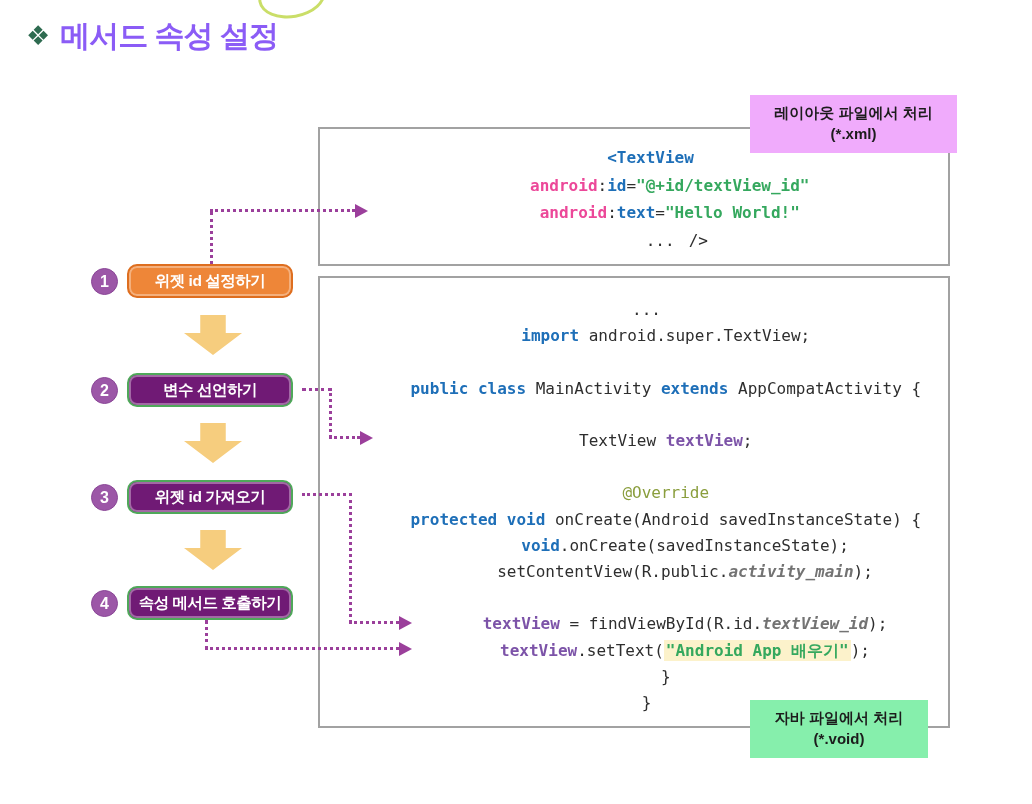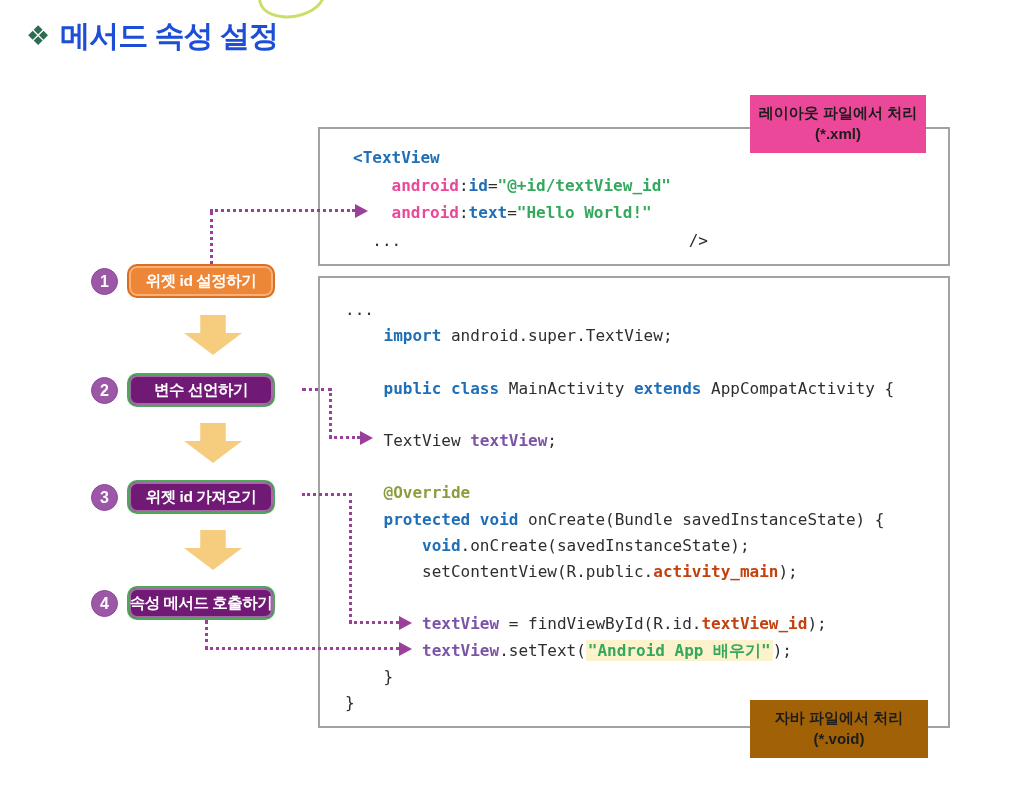--- a/index.html
+++ b/index.html
@@ -2,54 +2,54 @@
 <html><head>
 <meta charset="utf-8">
 <style>
   html,body{margin:0;padding:0;background:#ffffff;}
   #canvas{position:relative;width:1032px;height:804px;background:#ffffff;overflow:hidden;
           font-family:"Liberation Sans","DejaVu Sans",sans-serif;}
 
   
   .title-row{position:absolute;left:26px;top:16px;display:flex;align-items:center;gap:10px;}
   .title-icon{font-size:27px;color:#2E6B50;line-height:40px;}
-  .title-text{font-size:30px;font-weight:700;color:#1d4ed8;letter-spacing:-1px;line-height:40px;}
+  .title-text{font-size:30px;font-weight:700;color:#8b5cf6;letter-spacing:-1px;line-height:40px;}
   .arc{position:absolute;left:258px;top:-26px;width:62px;height:38px;border:3px solid #CADE68;
        border-radius:50%;transform:rotate(-10deg);}
 
   
   .codebox{position:absolute;background:#ffffff;border:2px solid #A2A2A2;box-sizing:border-box;
            font-family:"DejaVu Sans Mono","Liberation Mono",monospace;font-size:16px;color:#2E2E2E;}
   #xml-box{left:318px;top:127px;width:632px;height:139px;padding:15px 0 0 33px;}
   #xml-box .code-line{line-height:27.5px;}
   #java-box{left:318px;top:276px;width:632px;height:452px;padding:19px 0 0 25px;}
   #java-box .code-line{line-height:26.2px;}
-  .code-line{position:relative;white-space:pre;}
+  .code-line{position:relative;white-space:pre;text-align:center;}
   .tk-kw{color:#1E6FB8;font-weight:bold;}
   .tk-attr{color:#ec4899;font-weight:bold;}
   .tk-var{color:#7C53A8;font-weight:bold;}
-  .tk-vari{color:#c2410c;font-weight:bold;}
+  .tk-vari{color:#737373;font-weight:bold;font-style:italic;}
   .tk-str{color:#35A85E;font-weight:bold;}
   .tk-strhl{color:#35A85E;font-weight:bold;background:#FCF2CB;padding:1px 2px;}
-  .tk-ann{color:#8A9E3D;font-weight:bold;}
+  .tk-ann{color:#8A9E3D;font-weight:normal;}
   .tk-plain{color:#2E2E2E;}
   .tk-right{position:absolute;right:240px;top:0;color:#2E2E2E;}
 
   
   .corner-label{position:absolute;z-index:6;box-sizing:border-box;text-align:center;
                 padding:7px 4px 6px 4px;font-size:15px;font-weight:700;color:#1c1c1c;line-height:21px;}
-  #xml-label{left:750px;top:95px;width:176px;min-height:58px;background:#ec4899;}
-  #java-label{left:750px;top:700px;width:178px;min-height:58px;background:#a16207;}
+  #xml-label{left:750px;top:95px;width:207px;min-height:58px;background:#f0abfc;}
+  #java-label{left:750px;top:700px;width:178px;min-height:58px;background:#86efac;}
 
   
   .step{position:absolute;left:88px;width:214px;height:38px;}
   .badge{position:absolute;left:3px;top:6px;width:27px;height:27px;border-radius:50%;
          background:#9C57A7;border:1px solid #8A4697;box-sizing:border-box;color:#fff;
          font-size:16px;font-weight:700;display:flex;align-items:center;justify-content:center;}
-  .stepbtn{position:absolute;left:39px;top:2px;width:148px;height:34px;border-radius:10px;
+  .stepbtn{position:absolute;left:39px;top:2px;width:166px;height:34px;border-radius:10px;
            box-sizing:border-box;color:#ffffff;font-size:15.5px;font-weight:700;
            display:flex;align-items:center;justify-content:center;letter-spacing:-0.5px;
            box-shadow:inset 0 0 0 2px rgba(255,255,255,0.35);}
   .stepbtn.orange{background:#EE8638;border:2px solid #DE6E1F;}
   .stepbtn.green{background:#701a75;border:2px solid #4FA85A;}
 
   .down-arrow{position:absolute;left:184px;width:58px;height:40px;background:#F6CD7E;
               clip-path:polygon(28% 0,72% 0,72% 45%,100% 45%,50% 100%,0 45%,28% 45%);}
 
   
@@ -79,21 +79,21 @@
     </div>
   <div id="java-box" class="codebox">
       <div class="code-line"><span class="tk-plain">...</span></div>
       <div class="code-line"><span class="tk-plain">    </span><span class="tk-kw">import</span><span class="tk-plain"> android.super.TextView;</span></div>
       <div class="code-line">&nbsp;</div>
       <div class="code-line"><span class="tk-plain">    </span><span class="tk-kw">public class</span><span class="tk-plain"> MainActivity </span><span class="tk-kw">extends</span><span class="tk-plain"> AppCompatActivity {</span></div>
       <div class="code-line">&nbsp;</div>
       <div class="code-line"><span class="tk-plain">    </span><span class="tk-plain">TextView </span><span class="tk-var">textView</span><span class="tk-plain">;</span></div>
       <div class="code-line">&nbsp;</div>
       <div class="code-line"><span class="tk-plain">    </span><span class="tk-ann">@Override</span></div>
-      <div class="code-line"><span class="tk-plain">    </span><span class="tk-kw">protected void</span><span class="tk-plain"> onCreate(Bundle savedInstanceState) {</span></div>
+      <div class="code-line"><span class="tk-plain">    </span><span class="tk-kw">protected void</span><span class="tk-plain"> onCreate(Android savedInstanceState) {</span></div>
       <div class="code-line"><span class="tk-plain">        </span><span class="tk-kw">void</span><span class="tk-plain">.onCreate(savedInstanceState);</span></div>
       <div class="code-line"><span class="tk-plain">        </span><span class="tk-plain">setContentView(R.public.</span><span class="tk-vari">activity_main</span><span class="tk-plain">);</span></div>
       <div class="code-line">&nbsp;</div>
       <div class="code-line"><span class="tk-plain">        </span><span class="tk-var">textView</span><span class="tk-plain"> = findViewById(R.id.</span><span class="tk-vari">textView_id</span><span class="tk-plain">);</span></div>
       <div class="code-line"><span class="tk-plain">        </span><span class="tk-var">textView</span><span class="tk-plain">.setText(</span><span class="tk-strhl">"Android App 배우기"</span><span class="tk-plain">);</span></div>
       <div class="code-line"><span class="tk-plain">    }</span></div>
       <div class="code-line"><span class="tk-plain">}</span></div>
     </div>
 
   <div id="xml-label" class="corner-label">

